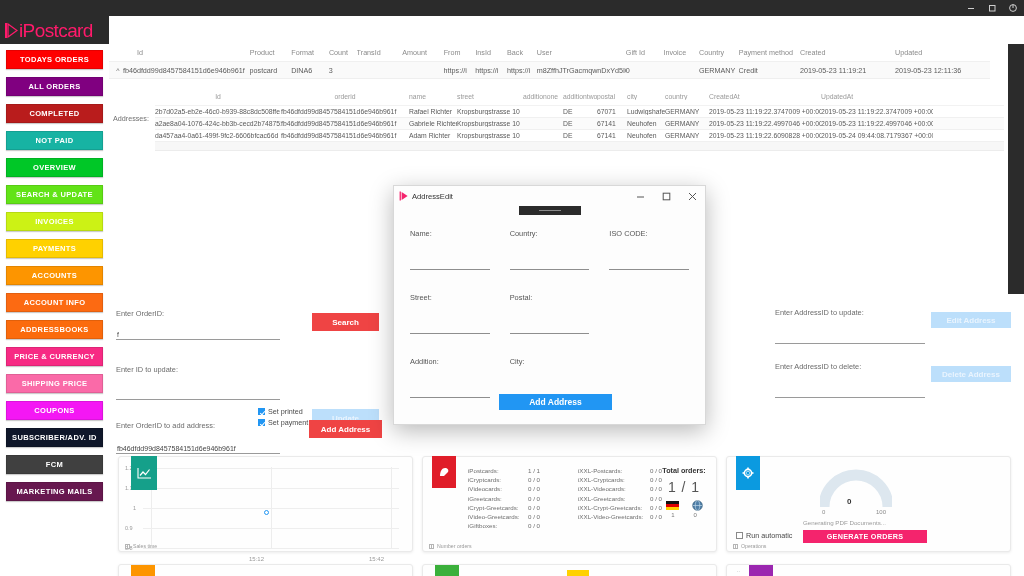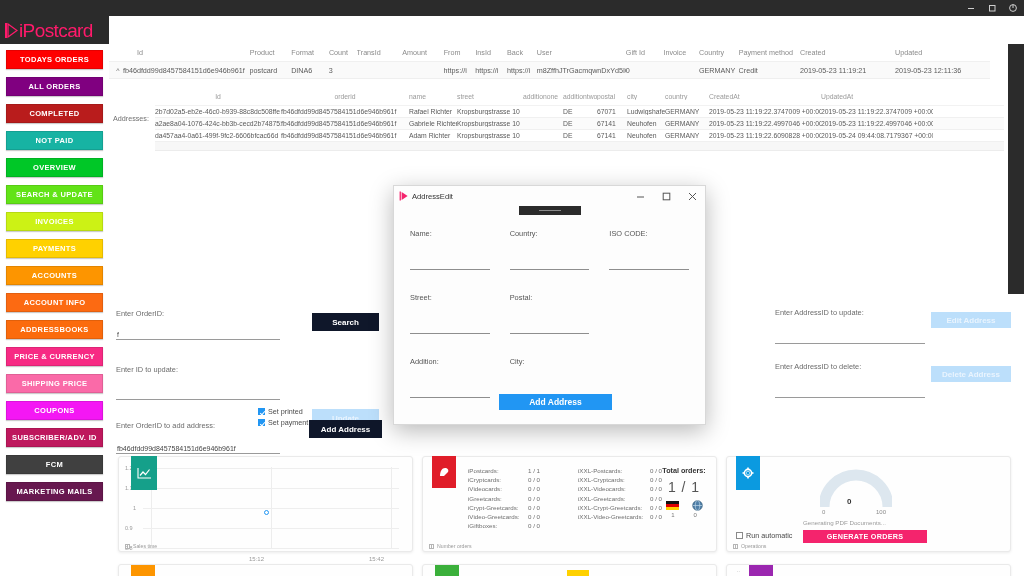--- a/index.html
+++ b/index.html
@@ -99,21 +99,21 @@
   .addr-foot { height:9px; background:#f7f7f7; border-bottom:1px solid #ececec; }
 
   
   .field-label { font-size:7.4px; color:#6b6b6b; }
   .field-input {
     border:none; border-bottom:1px solid #9a9a9a; background:transparent;
     font-size:7px; color:#444; outline:none; padding:0 0 1px 1px; width:100%;
     font-family:"Liberation Sans", sans-serif;
   }
   .btn {
-    border:none; color:#fff; background:#0f172a;
+    border:none; color:#fff; background:#ef4444;
     font-size:8px; font-weight:bold; cursor:pointer;
     font-family:"Liberation Sans", sans-serif;
     display:flex; align-items:center; justify-content:center;
   }
   .btn.disabled { background:#bcdffb; color:#e9f4fe; cursor:default; }
   .chk-row { display:flex; align-items:center; gap:3px; margin-bottom:2px; }
   .chk {
     width:7px; height:7px; border:1px solid #2196f3; background:#2196f3;
     position:relative; flex:none;
   }
@@ -250,21 +250,21 @@
       </div>
       <div class="nav-item" style="background: rgb(247, 42, 132);">
         <span>PRICE &amp; CURRENCY</span>
       </div>
       <div class="nav-item" style="background: rgb(250, 106, 168);">
         <span>SHIPPING PRICE</span>
       </div>
       <div class="nav-item" style="background: rgb(244, 23, 244);">
         <span>COUPONS</span>
       </div>
-      <div class="nav-item" style="background: #be185d; text-align: center;">
+      <div class="nav-item" style="background: #0f172a; text-align: center;">
         <span>SUBSCRIBER/ADV. ID</span>
       </div>
       <div class="nav-item" style="background: #404040;">
         <span>FCM</span>
       </div>
       <div class="nav-item" style="background: rgb(103, 24, 79);">
         <span>MARKETING MAILS</span>
       </div>
     </div>
 

